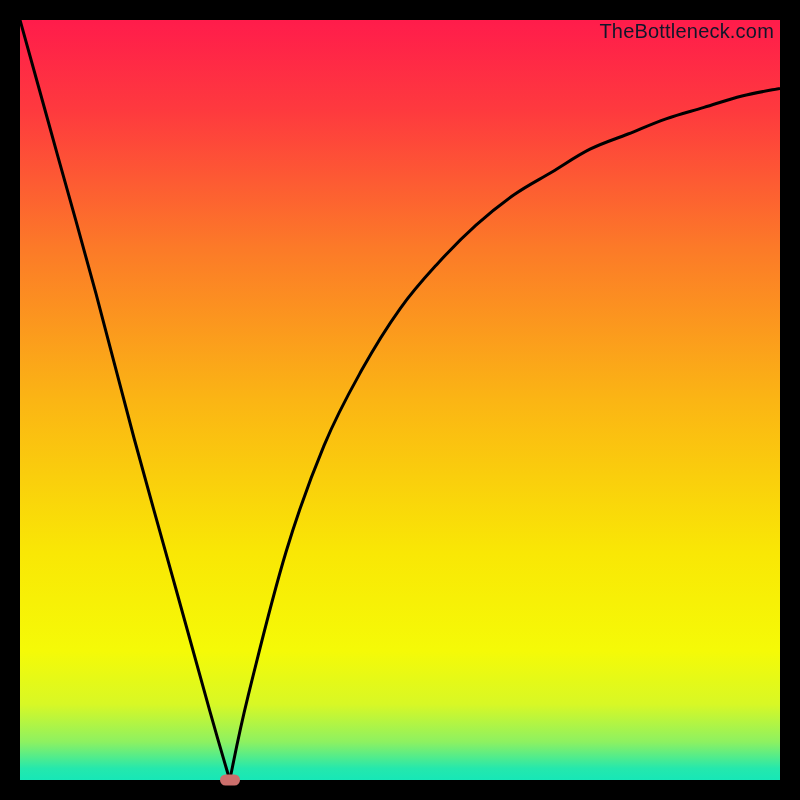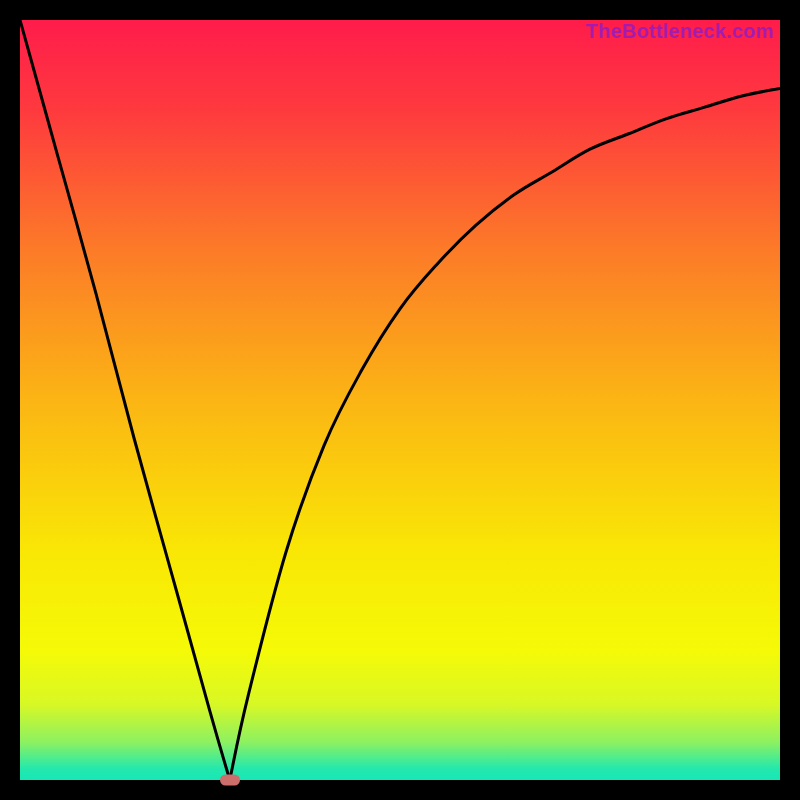--- a/index.html
+++ b/index.html
@@ -23,23 +23,23 @@
     position: absolute;
     left: 0;
     top: 0;
     width: 100%;
     height: 100%;
   }
   .watermark {
     position: absolute;
     top: 0px;
     right: 6px;
-    color: #a21caf;
+    color: #0f172a;
     font-size: 20px;
-    font-weight: 700;
+    font-weight: 400;
     letter-spacing: 0.2px;
   }
   svg.curve {
     position: absolute;
     left: 0;
     top: 0;
     width: 760px;
     height: 760px;
   }
   .marker {

